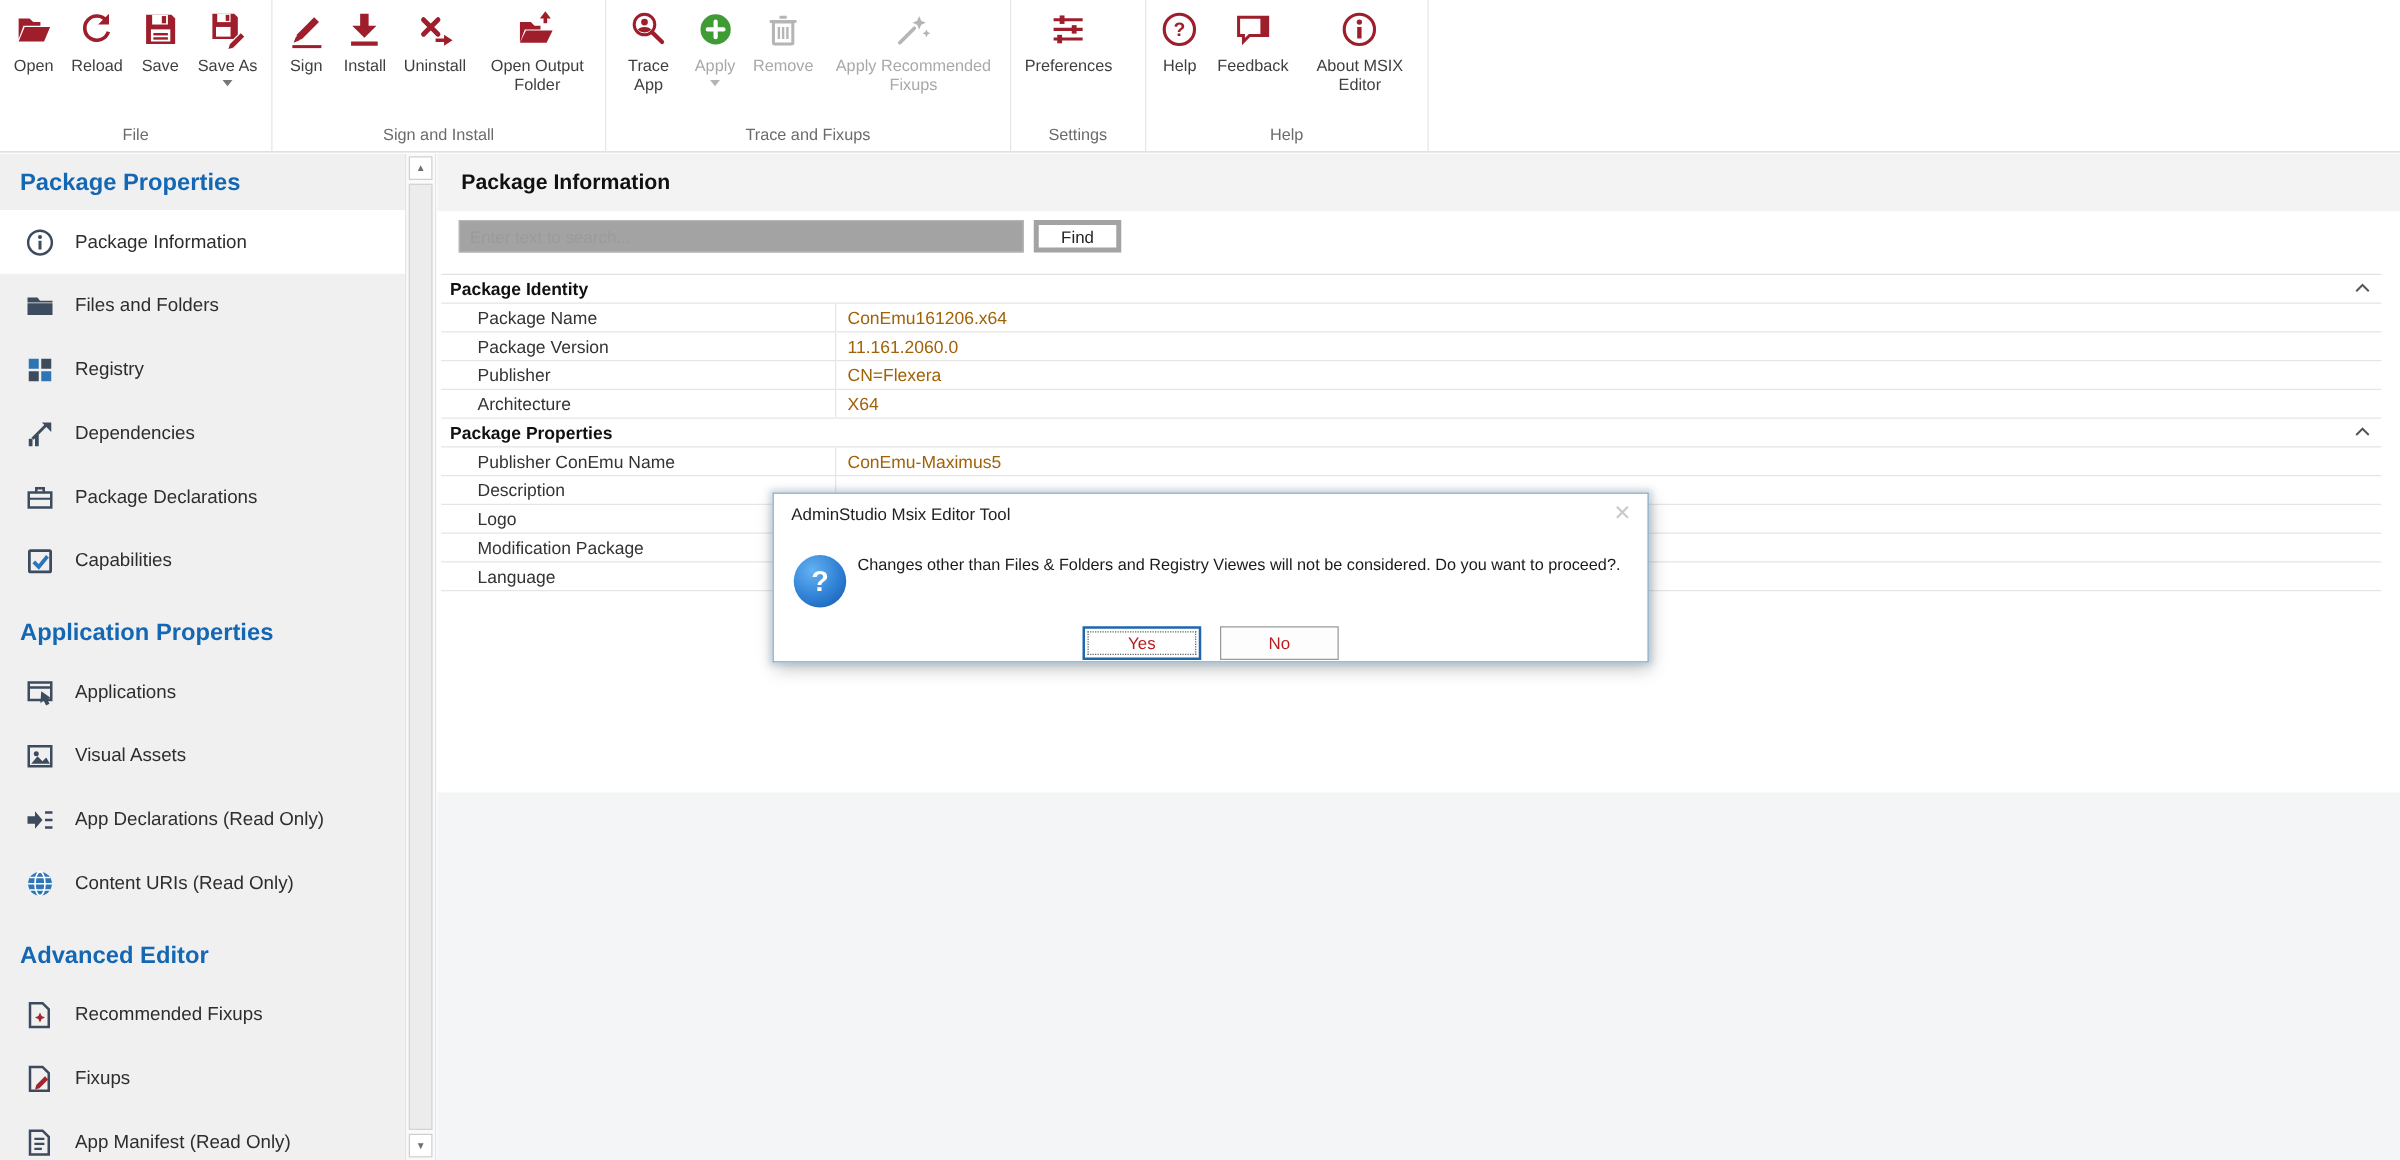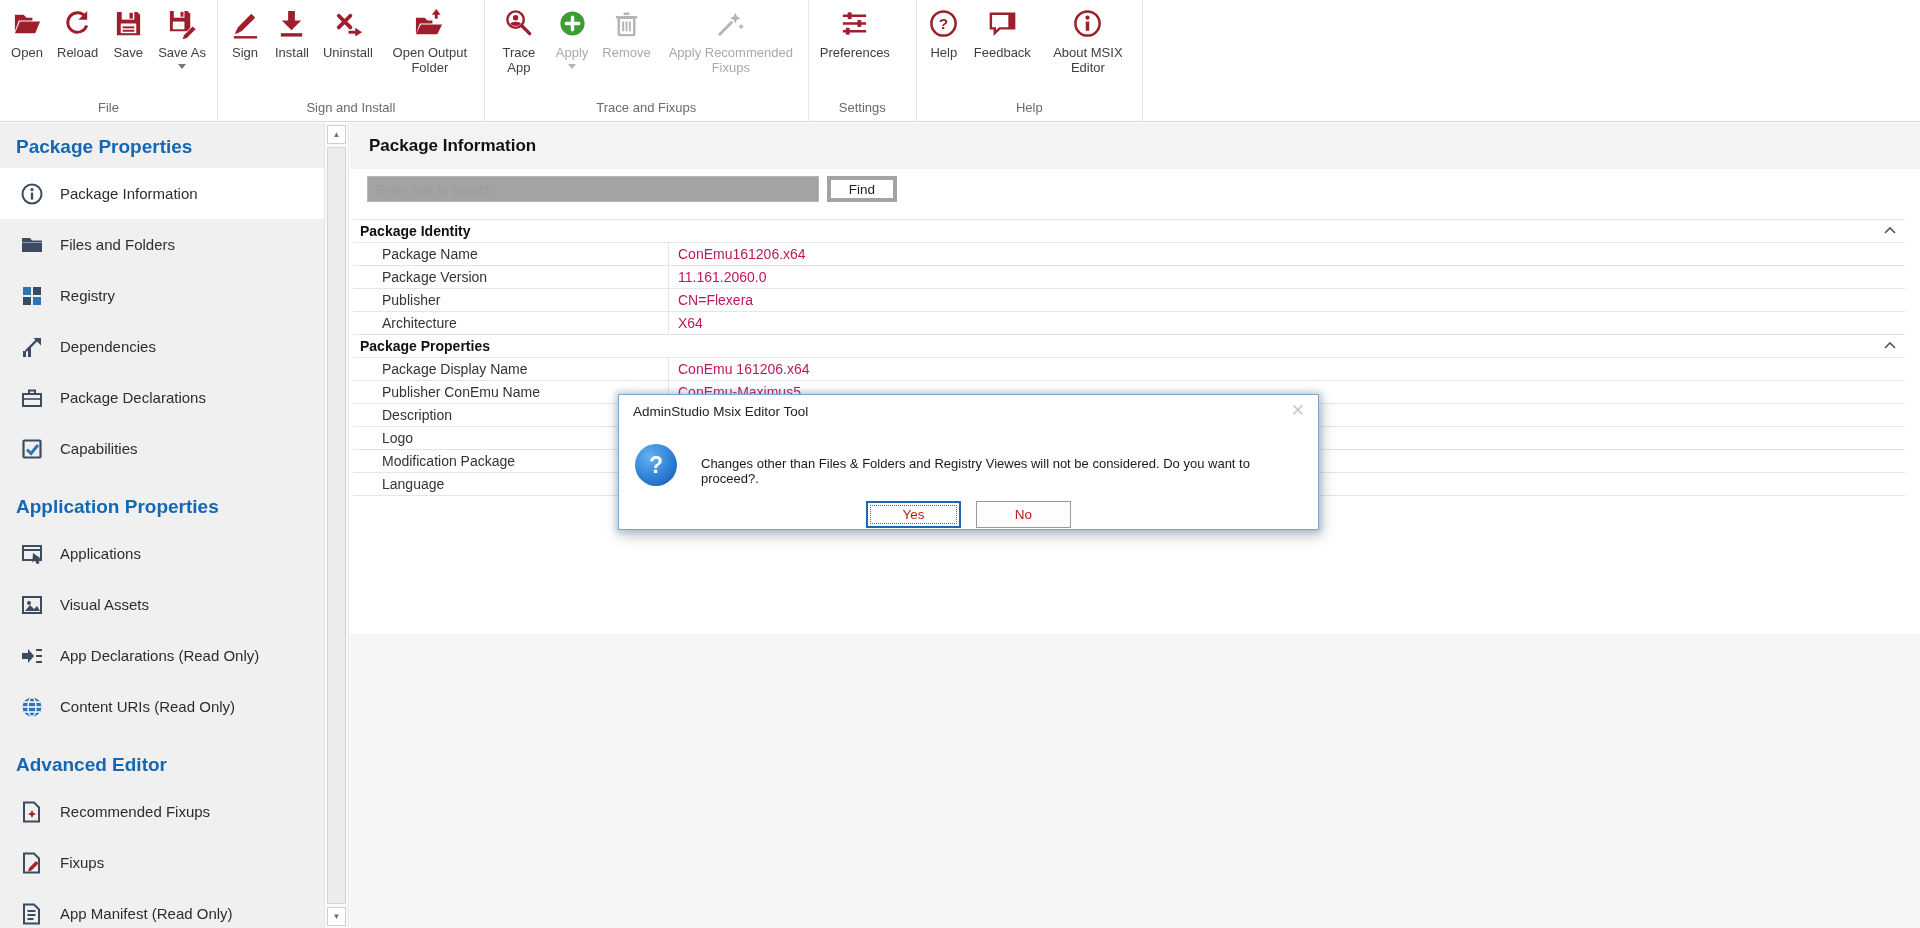--- a/index.html
+++ b/index.html
@@ -42,28 +42,28 @@
   .search-row{position:relative;display:flex;align-items:center;margin:7px 0 0 17px;gap:8px}
   .search-input{width:452px;height:26px;border:1px solid #b5b5b5;padding:0 8px;font-size:13.5px;color:#333;font-family:inherit;background:#a3a3a3}
   .search-input::placeholder{color:#9b9b9b}
   .find-btn{width:70px;height:26px;background:#fff;border:4px solid #a3a3a3;font-size:13.5px;font-family:inherit;color:#222;cursor:pointer}
 
   .ptable{position:relative;margin:17px 15px 0 3px;border-top:1px solid #e2e2e2}
   .trow{display:flex;align-items:stretch;height:23px;border-bottom:1px solid #e5e5e5;font-size:14px;color:#333}
   .trow.section{font-weight:bold;color:#101010;padding-left:7px;justify-content:space-between;align-items:center}
   .chev-up{width:16px;height:16px;margin-right:7px;color:#555;cursor:pointer}
   .tlabel{width:316px;display:flex;align-items:center;padding-left:29px;border-right:1px solid #e5e5e5}
-  .tvalue{flex:1;display:flex;align-items:center;padding-left:9px;color:#be185d}
+  .tvalue{flex:1;display:flex;align-items:center;padding-left:9px;color:#a16207}
 
   
   .dialog{position:absolute;left:618px;top:394px;width:701px;height:136px;background:#fff;border:1px solid #7da7c4;box-shadow:0 0 5px 3px rgba(120,150,180,.30),2px 5px 14px rgba(0,0,0,.25);z-index:50}
   .dlg-title{padding:9px 14px;font-size:13.5px;color:#222}
   .dlg-close{position:absolute;top:7px;right:13px;color:#c9c9c9;font-size:17px;line-height:18px;cursor:pointer}
   .dlg-close::before{content:"✕"}
-  .dlg-body{display:flex;align-items:flex-end;gap:24px;margin-top:16px;padding:0 16px 0 16px}
+  .dlg-body{display:flex;align-items:flex-start;gap:9px;margin-top:16px;padding:0 16px 0 16px}
   .q-icon{width:42px;height:42px;border-radius:50%;background:radial-gradient(circle at 35% 30%,#63b2f2 0%,#2f80d5 55%,#1157a8 100%);color:#fff;font-size:23px;font-weight:bold;display:flex;align-items:center;justify-content:center;flex:0 0 42px}
   .q-icon::before{content:"?"}
   .dlg-msg{font-size:13px;color:#1a1a1a}
   .dlg-buttons{display:flex;justify-content:center;gap:15px;margin-top:15px}
   .dlg-btn{width:95px;height:27px;background:#fdfdfd;border:1px solid #9a9a9a;font-size:13.5px;font-family:inherit;color:#b91c1c;cursor:pointer}
   .dlg-btn.primary{background:#fff;border:2px solid #1f66ad;outline:1px dotted #666;outline-offset:-5px}
 </style>
 </head>
 <body>
 
@@ -394,24 +394,20 @@
       <div class="tvalue">X64</div>
     </div>
 
     <div class="trow section">
       <span>Package Properties</span>
       <svg class="chev-up" viewBox="0 0 16 16">
           <path d="M3 10l5-5 5 5" fill="none" stroke="currentColor" stroke-width="1.6"></path>
         </svg>
     </div>
     <div class="trow">
-      <div class="tlabel">Package Display Name</div>
-      <div class="tvalue">ConEmu 161206.x64</div>
-    </div>
-    <div class="trow">
       <div class="tlabel">Publisher ConEmu Name</div>
       <div class="tvalue">ConEmu-Maximus5</div>
     </div>
     <div class="trow">
       <div class="tlabel">Description</div>
       <div class="tvalue"></div>
     </div>
     <div class="trow">
       <div class="tlabel">Logo</div>
       <div class="tvalue"></div>

